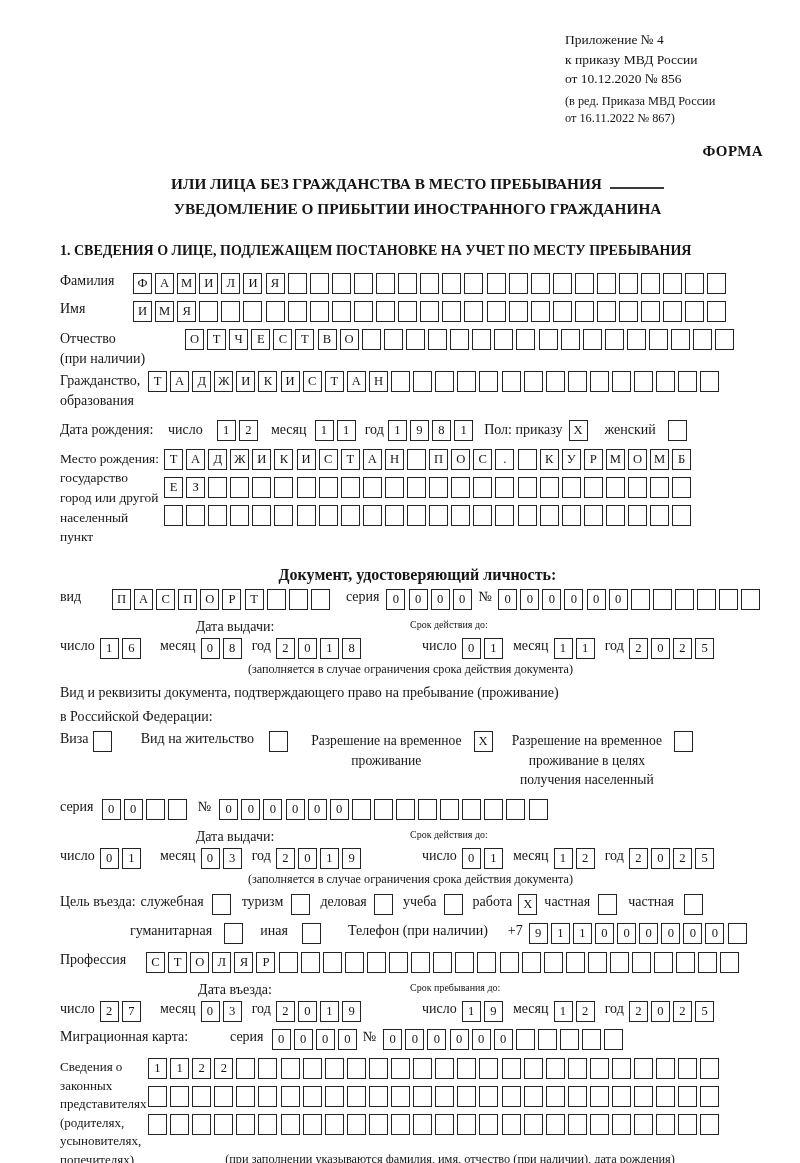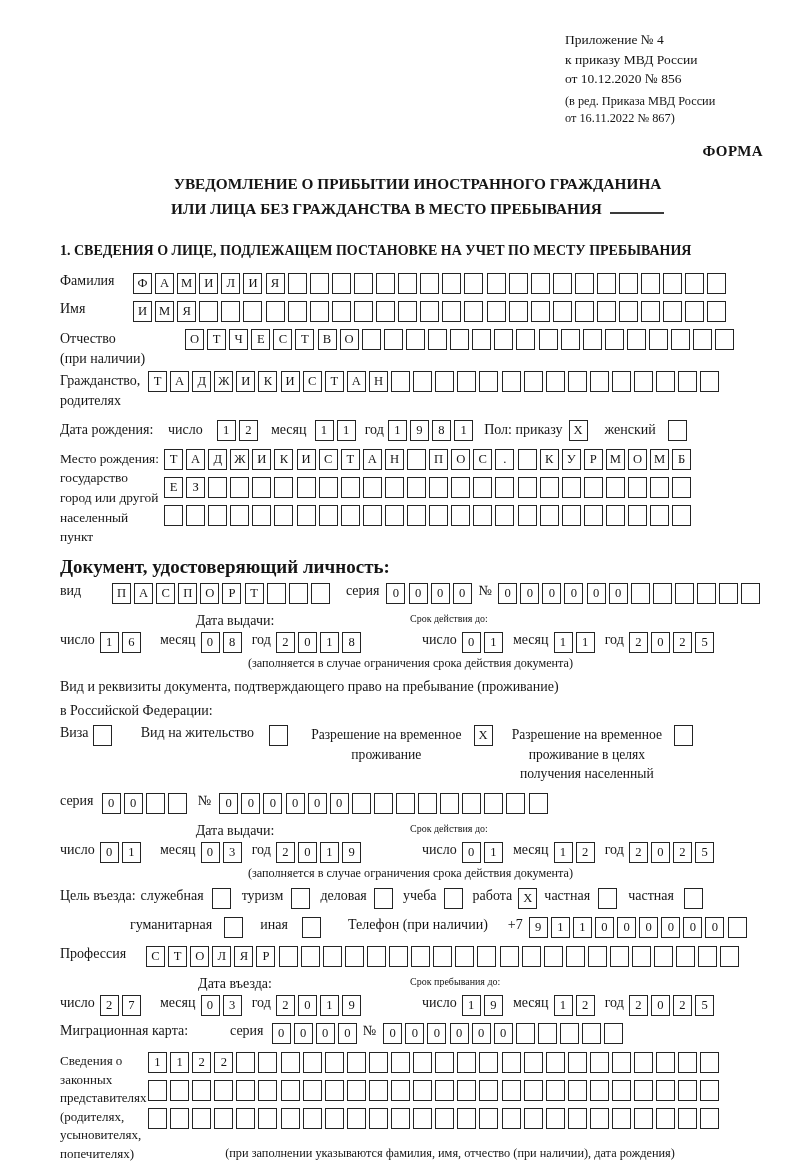--- a/index.html
+++ b/index.html
@@ -20,41 +20,41 @@
   .dates-hdr{display:flex;margin-top:9px;}
   .dates-hdr .dh-l{width:350px;text-align:center;font-size:14px;}
   .dates-hdr .dh-r{flex:1;text-align:left;font-size:10px;}
   .dategrp{display:flex;align-items:flex-start;font-size:14px;flex-shrink:0;}
   .dategrp .lbl{margin-right:5px;}
   .dategrp .cells{margin-right:7px;}
   .note{text-align:center;font-size:12.2px;margin-top:3px;padding-right:14px;}
   .ctr-lbl{text-align:center;font-size:13.6px;line-height:1.45;flex-shrink:0;}
   .col{display:flex;flex-direction:column;}
   .col .cells{margin-bottom:7px;}
-  .doc-head{text-align:left;font-weight:bold;font-size:19px;margin-top:9px;}
+  .doc-head{text-align:center;font-weight:bold;font-size:16px;margin-top:19px;}
 </style>
 </head>
 <body>
 
 <div class="page">
 
   <div class="hdr">
     <div>Приложение № 4</div>
     <div>к приказу МВД России</div>
     <div>от 10.12.2020 № 856</div>
   </div>
   <div class="hdr-rev">
     <div>(в ред. Приказа МВД России</div>
     <div>от 16.11.2022 № 867)</div>
   </div>
   <div class="forma">ФОРМА</div>
 
   <div class="title">
+    <div><span>ИЛИ ЛИЦА БЕЗ ГРАЖДАНСТВА В МЕСТО ПРЕБЫВАНИЯ</span><span class="blank-line"></span></div>
     <div>УВЕДОМЛЕНИЕ О ПРИБЫТИИ ИНОСТРАННОГО ГРАЖДАНИНА</div>
-    <div><span>ИЛИ ЛИЦА БЕЗ ГРАЖДАНСТВА В МЕСТО ПРЕБЫВАНИЯ</span><span class="blank-line"></span></div>
   </div>
 
   <div class="sec">1. СВЕДЕНИЯ О ЛИЦЕ, ПОДЛЕЖАЩЕМ ПОСТАНОВКЕ НА УЧЕТ ПО МЕСТУ ПРЕБЫВАНИЯ</div>
 
   <div class="row" style="margin-top:14px">
     <span class="lbl" style="width:73px">Фамилия</span>
     <span class="cells">
         <span class="cell">Ф</span>
         <span class="cell">А</span>
         <span class="cell">М</span>
@@ -148,21 +148,21 @@
         <span class="cell"></span>
         <span class="cell"></span>
         <span class="cell"></span>
         <span class="cell"></span>
       </span>
   </div>
 
   <div class="row" style="margin-top:2px">
     <div class="lbl" style="width:88px;line-height:1.42">
       <div>Гражданство,</div>
-      <div>родителях</div>
+      <div>образования</div>
     </div>
     <span class="cells">
         <span class="cell">Т</span>
         <span class="cell">А</span>
         <span class="cell">Д</span>
         <span class="cell">Ж</span>
         <span class="cell">И</span>
         <span class="cell">К</span>
         <span class="cell">И</span>
         <span class="cell">С</span>

